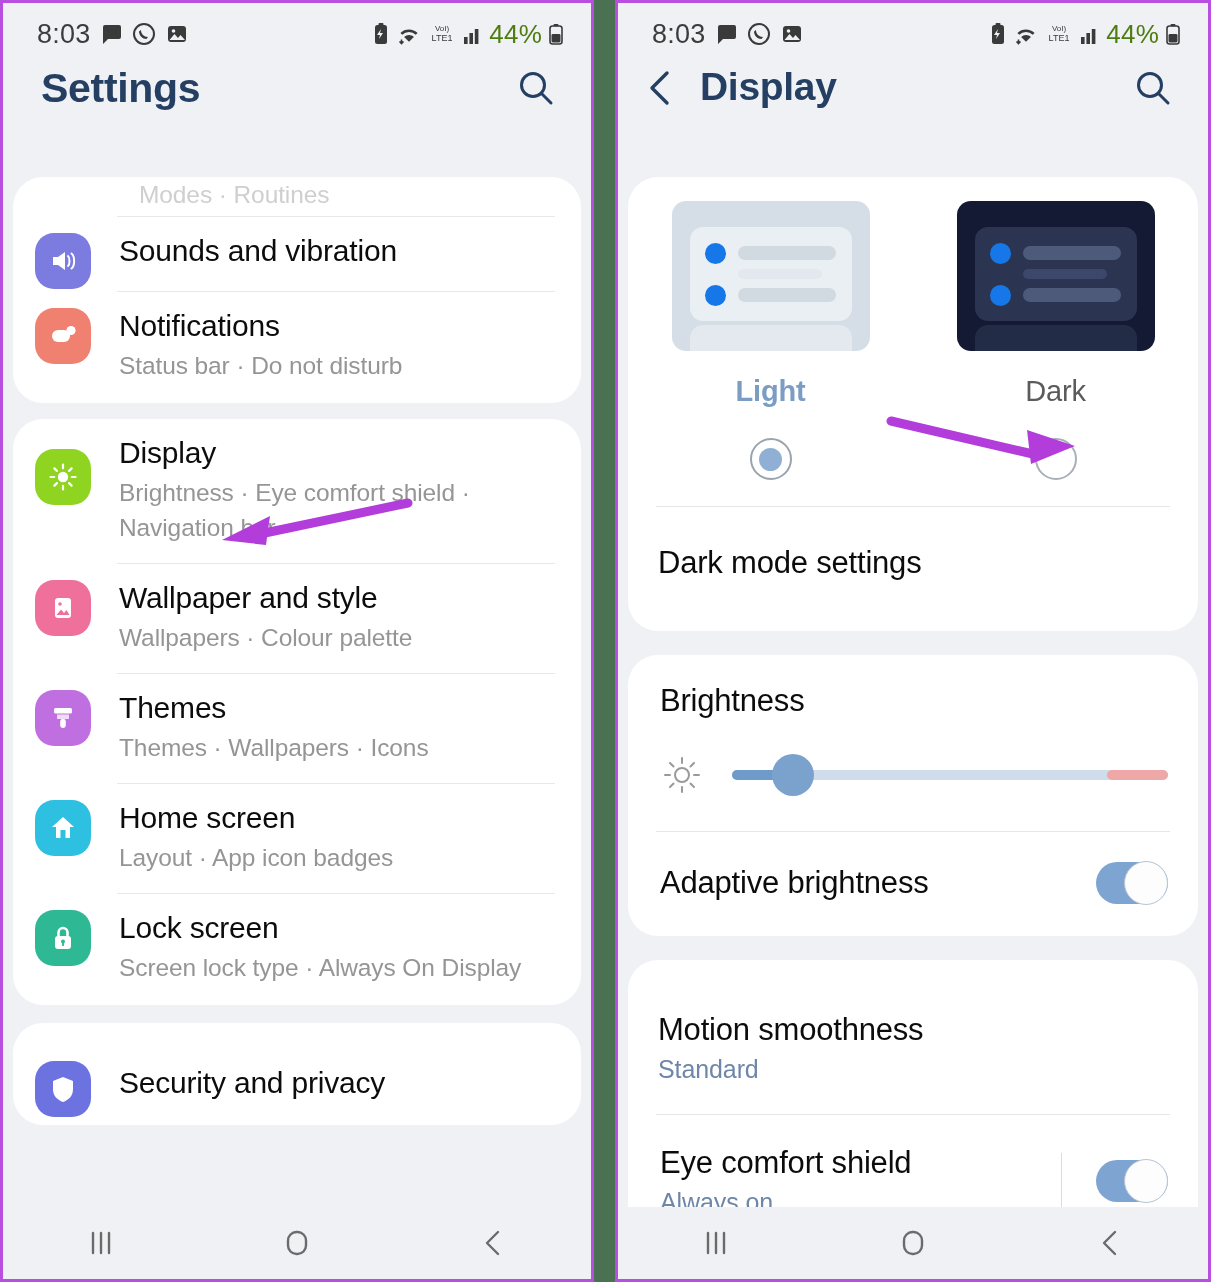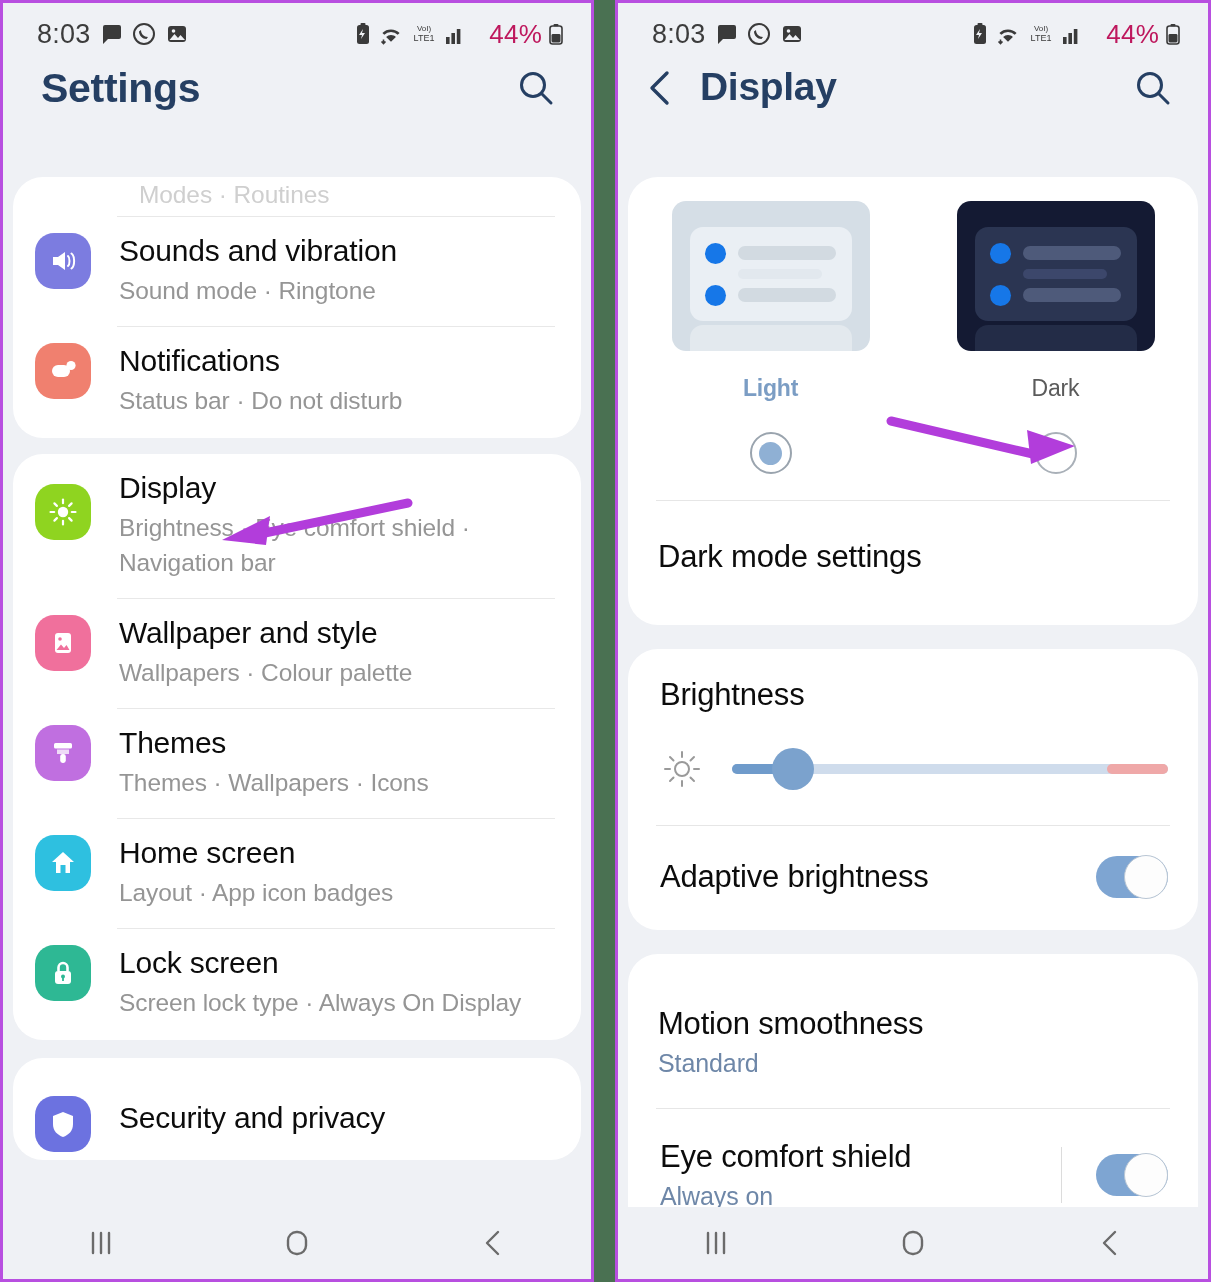--- a/index.html
+++ b/index.html
@@ -26,21 +26,21 @@
   
   .statusbar {
     height: 62px; display: flex; align-items: center;
     padding: 0 26px 0 34px; justify-content: space-between;
     background: #eff1f5;
     gap: 7px;
   }
   .sb-left { display: flex; align-items: center; gap: 9px; }
   .sb-time { font-size: 27px; color: #3c3c3c; letter-spacing: .2px; }
   .sb-right { display: flex; align-items: center; gap: 5px; }
-  .sb-pct { font-size: 26px; color: #be185d; margin-left: 18px; letter-spacing: .2px; }
+  .sb-pct { font-size: 26px; color: #4d7c0f; margin-left: 0; letter-spacing: .2px; }
   .sb-ico { display: inline-flex; align-items: flex-start; }
 
   
   .titlebar {
     height: 112px; display: flex; 
     padding: 0 32px 0 38px; background: #eff1f5;
   }
   .title-txt {
     font-size: 41px; font-weight: bold; color: #253f63;
     letter-spacing: -.3px; flex: 1 1 auto;
@@ -85,21 +85,21 @@
   .mt-inner { position: absolute; left: 18px; right: 18px; top: 26px; height: 94px; border-radius: 13px; }
   .mt-light .mt-inner { background: #eaeff4; }
   .mt-dark  .mt-inner { background: #2b3552; }
   .mt-dot { position: absolute; width: 21px; height: 21px; border-radius: 50%; background: #1677e8; left: 15px; }
   .mt-bar { position: absolute; height: 14px; border-radius: 7px; left: 48px; right: 16px; }
   .mt-light .mt-bar { background: #d2dae1; }
   .mt-dark  .mt-bar { background: #4e5a7a; }
   .mt-foot { position: absolute; left: 18px; right: 18px; bottom: -14px; height: 40px; border-radius: 13px; }
   .mt-light .mt-foot { background: #e3e9ee; }
   .mt-dark  .mt-foot { background: #232c47; }
-  .mode-label { font-size: 23px; margin-top: 24px; letter-spacing: -.2px; }
+  .mode-label { font-size: 29px; margin-top: 24px; letter-spacing: -.2px; }
   .lbl-light { color: #7b9dc4; font-weight: bold; }
   .lbl-dark  { color: #5b5b5b; }
   .radio {
     width: 42px; height: 42px; border-radius: 50%; margin-top: 30px;
     border: 2px solid #a9b0b8; display: flex; align-items: center; justify-content: center;
     background: #fff;
   }
   .radio.on { border-color: #9aa4ae; }
   .radio .dot { width: 23px; height: 23px; border-radius: 50%; background: #8fb0d4; }
 
@@ -235,21 +235,20 @@
 
         <div class="srow">
           <div class="ic" style="background:#7c7ce0;">
             <svg width="34" height="34" viewBox="0 0 34 34">
                 <path d="M7 13h5l7-5v18l-7-5H7z" fill="#fff"></path>
                 <path d="M22 12c2 1.6 2 8.4 0 10M25.5 9.5c3.5 2.6 3.5 12.4 0 15" stroke="#fff" stroke-width="2" fill="none" stroke-linecap="round"></path>
               </svg>
           </div>
           <div class="txt">
             <div class="t1">Sounds and vibration</div>
-            <div class="t2">Sound mode  ·  Ringtone</div>
           </div>
         </div>
         <div class="divline"></div>
 
         <div class="srow">
           <div class="ic" style="background:#f0806f;">
             <svg width="34" height="34" viewBox="0 0 34 34">
                 <rect x="6" y="11" width="18" height="12" rx="6" fill="#fff"></rect>
                 <circle cx="25" cy="11.5" r="4.6" fill="#fff"></circle>
               </svg>

